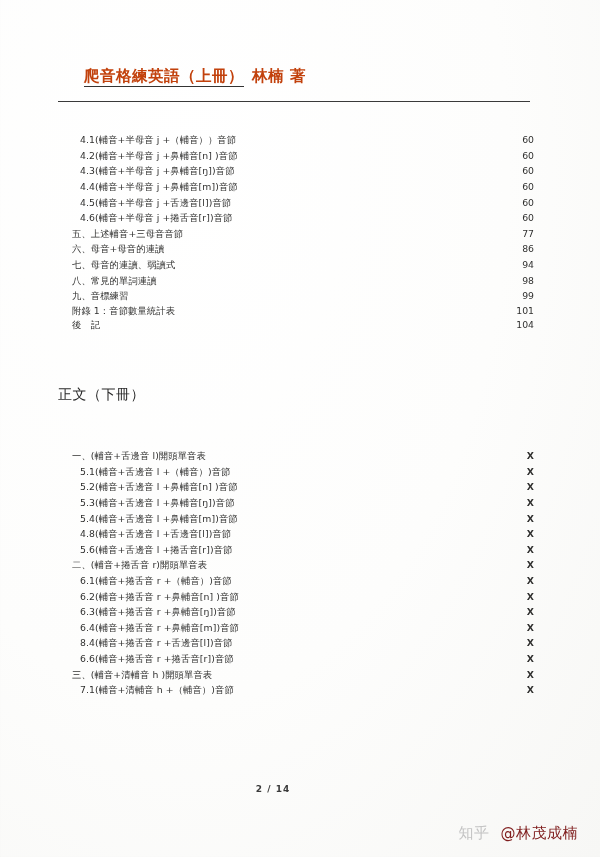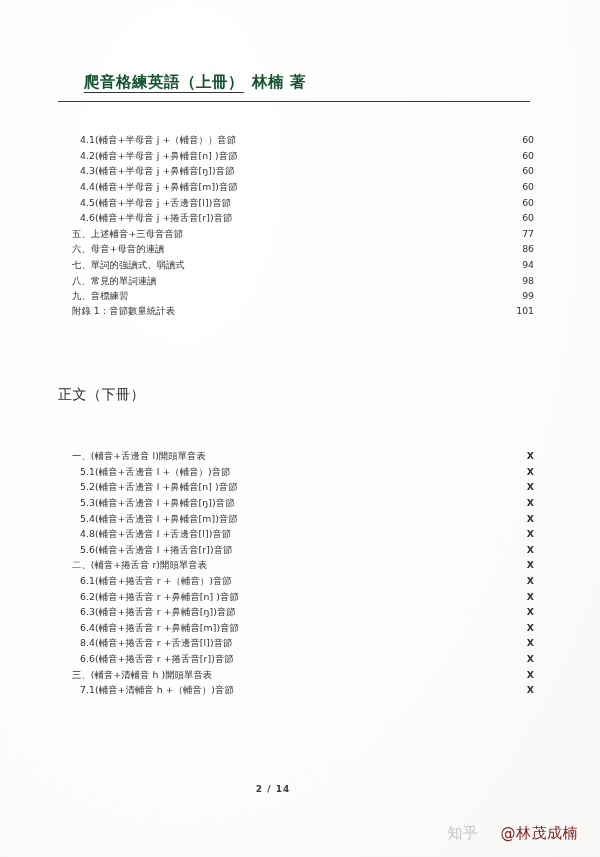--- a/index.html
+++ b/index.html
@@ -42,23 +42,22 @@
   }
 
   
   .doc-title {
     position: absolute;
     left: 84px;
     top: 66px;
     font-size: 15.5px;
     font-weight: bold;
     letter-spacing: .5px;
-    color: #14532d;
+    color: #c2410c;
     white-space: nowrap;
-    margin-top: 6px;
   }
   .doc-title .underlined {
     border-bottom: 1.6px solid #333;
     padding-bottom: 1px;
   }
   .doc-title .author {
     margin-left: 8px;
   }
 
   .rule {
@@ -138,21 +137,21 @@
     letter-spacing: 1px;
   }
 
   
   .watermark {
     position: absolute;
     right: 22px;
     top: 824px;
     display: flex;
     align-items: center;
-    gap: 22px;
+    gap: 11px;
     font-size: 15px;
     color: #c9c9c9;
     letter-spacing: .5px;
     white-space: nowrap;
   }
   .watermark .wm-logo { color: #c4c4c4; }
   .watermark .wm-user { color: #7f1d1d; }
 </style>
 </head>
 <body>
@@ -203,38 +202,43 @@
         <span class="label">五、上述輔音+三母音音節</span>
         <span class="leader"></span>
         <span class="pageno">77</span>
       </div>
       <div class="toc-row chapter indent-2">
         <span class="label">六、母音+母音的連讀</span>
         <span class="leader"></span>
         <span class="pageno">86</span>
       </div>
       <div class="toc-row chapter indent-2">
-        <span class="label">七、單詞的強讀式、弱讀式</span>
+        <span class="label">七、母音的連讀、弱讀式</span>
         <span class="leader"></span>
         <span class="pageno">94</span>
       </div>
       <div class="toc-row chapter indent-2">
         <span class="label">八、常見的單詞連讀</span>
         <span class="leader"></span>
         <span class="pageno">98</span>
       </div>
       <div class="toc-row chapter indent-2">
         <span class="label">九、音標練習</span>
         <span class="leader"></span>
         <span class="pageno">99</span>
       </div>
       <div class="toc-row chapter indent-2" style="height: 14.4px; gap: 17px;">
         <span class="label">附錄 1：音節數量統計表</span>
         <span class="leader"></span>
         <span class="pageno">101</span>
+      </div>
+      <div class="toc-row chapter indent-2" style="height: 14.4px;">
+        <span class="label">後　記</span>
+        <span class="leader"></span>
+        <span class="pageno">104</span>
       </div>
     </div>
 
   <div class="section-heading" id="section-heading" style="top: 386px;">正文（下冊）</div>
 
   <div class="toc" id="toc-lower" style="top: 420px;">
       <div class="toc-row bold-x chapter indent-2">
         <span class="label">一、(輔音+舌邊音 l)開頭單音表</span>
         <span class="leader"></span>
         <span class="pageno">X</span>

